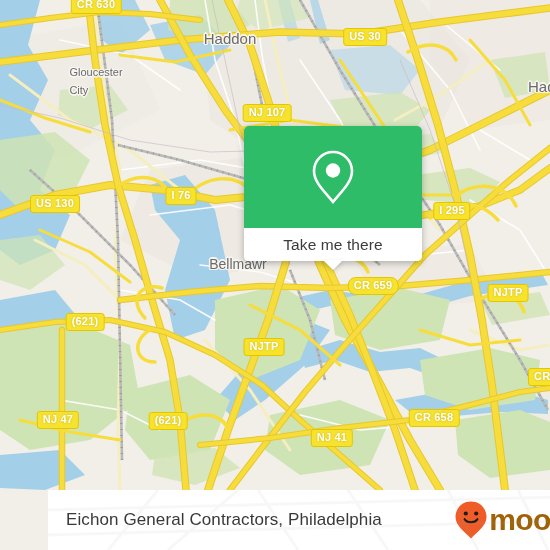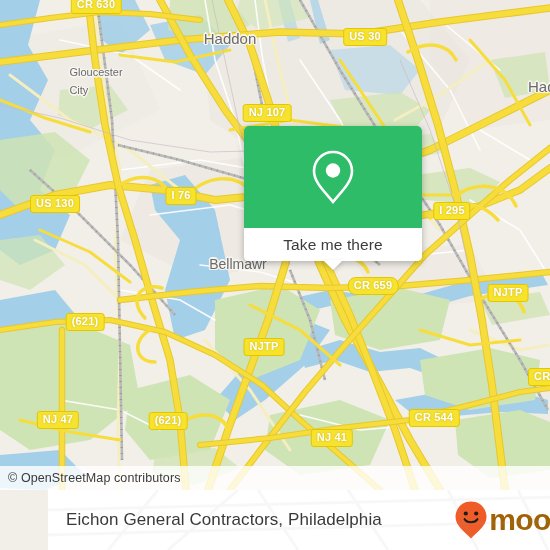--- a/index.html
+++ b/index.html
@@ -404,31 +404,28 @@
         <div class="shield" style="left: 181px; top: 196px;">I 76</div>
         <div class="shield" style="left: 55px; top: 204px;">US 130</div>
         <div class="shield" style="left: 452px; top: 211px;">I 295</div>
         <div class="shield" style="left: 373px; top: 286px; border-radius: 8px;">CR 659</div>
         <div class="shield" style="left: 508px; top: 293px;">NJTP</div>
         <div class="shield" style="left: 85px; top: 322px;">(621)</div>
         <div class="shield" style="left: 264px; top: 347px;">NJTP</div>
         <div class="shield cut-right" style="left: 528px; top: 377px;">CR 5</div>
         <div class="shield" style="left: 58px; top: 420px;">NJ 47</div>
         <div class="shield" style="left: 168px; top: 421px;">(621)</div>
-        <div class="shield" style="left: 434px; top: 418px;">CR 544</div>
+        <div class="shield" style="left: 434px; top: 418px;">CR 658</div>
         <div class="shield" style="left: 332px; top: 438px;">NJ 41</div>
         <div class="place" style="left: 230px; top: 38px; font-size: 15px;">Haddon</div>
         <div class="place two-line" style="left: 96px; top: 81px; font-size: 11px;">Gloucester<br>City</div>
         <div class="place left-anchor" style="left: 528px; top: 86px; font-size: 15px;">Had</div>
         <div class="place" style="left: 238px; top: 264px; font-size: 14px;">Bellmawr</div>
       </div>
 
-    <div id="attribution">
-      <span>© OpenStreetMap contributors</span>
-    </div>
 
     <div id="popup">
       <div id="popup-green" style="background: rgb(46, 188, 105);">
         <svg width="44" height="56" viewBox="0 0 44 56">
           <path d="M22 3 C11.5 3 3 11.5 3 22 C3 33 13 42 22 53 C31 42 41 33 41 22 C41 11.5 32.5 3 22 3 Z" fill="none" stroke="#ffffff" stroke-width="2.6"></path>
           <circle cx="22" cy="21.5" r="7.2" fill="#ffffff"></circle>
         </svg>
       </div>
       <div id="popup-white">
         <span class="label">Take me there</span>

